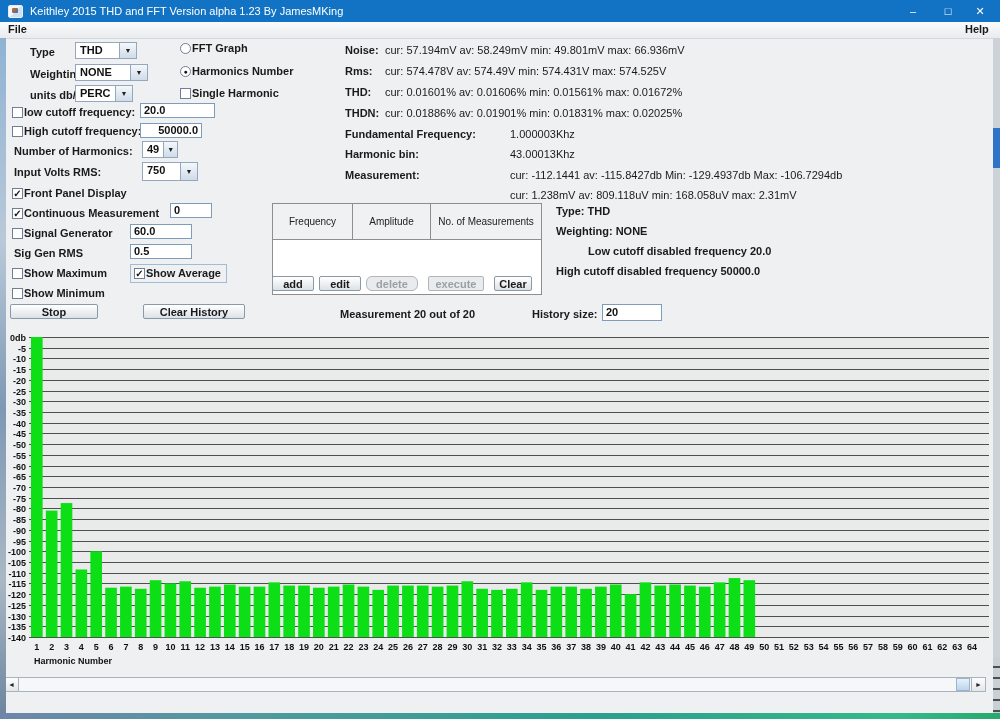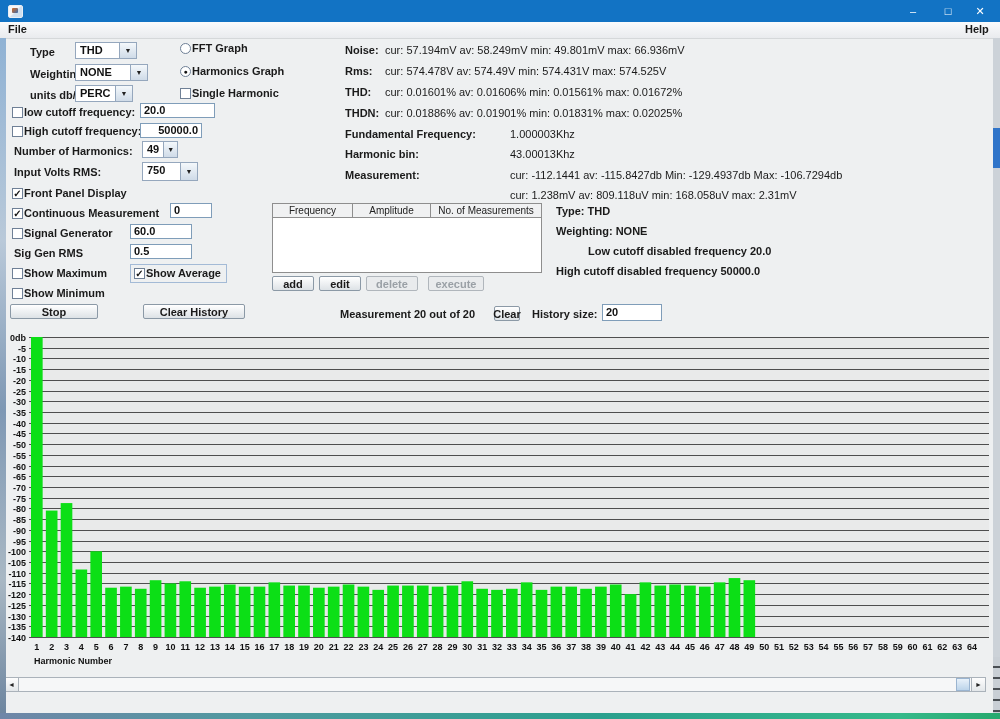--- a/index.html
+++ b/index.html
@@ -41,21 +41,21 @@
   
   .mrow{position:absolute;left:345px;white-space:nowrap;}
   .mrow .mlabel{position:absolute;left:0;font-size:11px;font-weight:bold;color:#1a1a1a;}
   .mrow .mvalue{position:absolute;font-size:11px;font-weight:normal;color:#1a1a1a;white-space:nowrap;}
   .mvalue.ind1{left:40px;}
   .mvalue.ind2{left:165px;text-align:right;}
   
   .tbl{position:absolute;left:272px;top:203px;width:270px;}
   .tbl-head{display:flex;}
   .tbl-head .cell{border:1px solid #8e8e8e;border-right:none;background:#f0f1f2;font-size:10px;
-                  color:#222;text-align:center;padding:1px 0;box-sizing:border-box;}
+                  color:#222;text-align:center;padding:12px 0;box-sizing:border-box;}
   .tbl-head .cell:last-child{border-right:1px solid #8e8e8e;}
   .tbl-body{height:54px;background:#fff;border:1px solid #8e8e8e;border-top:none;}
   .summary-line{position:absolute;left:556px;font-size:11px;font-weight:bold;color:#1a1a1a;white-space:nowrap;}
   
   #chart-svg{position:absolute;left:4px;top:328px;}
   #chart-svg text.tick{font-family:"Liberation Sans",sans-serif;font-size:9px;font-weight:bold;fill:#111;}
   
   .hscroll{position:absolute;left:4px;top:677px;width:982px;height:15px;background:#f2f3f4;
            border:1px solid #aab2ba;box-sizing:border-box;display:flex;align-items:stretch;}
   .sbtn{width:13px;background:linear-gradient(#fdfdfd,#e3e7ea);border-right:1px solid #aab2ba;
@@ -74,20 +74,21 @@
   .desk-bottom{position:absolute;left:0;top:713px;width:1000px;height:6px;
       background:linear-gradient(90deg,#6f86a8,#4f9aa0 25%,#2ba08e 60%,#35b98a 90%,#27a96e);}
 </style>
 </head>
 <body>
 
 <div id="screen">
 
   <div class="titlebar">
     <div class="app-icon"></div>
+    <div class="title-text">Keithley 2015 THD and FFT Version alpha 1.23 By JamesMKing</div>
   </div>
   <div class="win-btn" style="left:898px;">–</div>
   <div class="win-btn" style="left:933px;">□</div>
   <div class="win-btn" style="left:965px;">✕</div>
 
   <div class="menubar"></div>
   <div class="menu-item" style="left:8px;top:23px;">File</div>
   <div class="menu-item" style="left:965px;top:23px;">Help</div>
 
   <div class="lbl" style="left:30px;top:46px;">Type</div>
@@ -107,21 +108,21 @@
     <div class="val">PERC</div>
     <div class="cbtn">▼</div>
   </div>
 
   <div class="check" style="left:180px;top:42px;">
     <div class="circ"></div>
     <div class="txt">FFT Graph</div>
   </div>
   <div class="check" style="left:180px;top:65px;">
     <div class="circ">●</div>
-    <div class="txt">Harmonics Graph</div>
+    <div class="txt">Harmonics Number</div>
   </div>
   <div class="check" style="left:180px;top:87px;">
     <div class="box"></div>
     <div class="txt">Single Harmonic</div>
   </div>
 
   <div class="check" style="left:12px;top:106px;">
     <div class="box"></div>
     <div class="txt">low cutoff frequency:</div>
   </div>
@@ -217,23 +218,23 @@
   <div class="tbl">
     <div class="tbl-head">
       <div class="cell" style="width:80px;">Frequency</div>
       <div class="cell" style="width:78px;">Amplitude</div>
       <div class="cell" style="width:112px;">No. of Measurements</div>
     </div>
     <div class="tbl-body"></div>
   </div>
   <div class="btn3d" style="left:272px;top:276px;width:42px;height:15px;">add</div>
   <div class="btn3d" style="left:319px;top:276px;width:42px;height:15px;">edit</div>
-  <div class="btn3d disabled" style="left:366px;top:276px;width:52px;height:15px;">delete</div>
+  <div class="btn3d disabled" style="left:366px;top:276px;width:52px;height:15px;border-radius:6px;">delete</div>
   <div class="btn3d disabled" style="left:428px;top:276px;width:56px;height:15px;">execute</div>
-  <div class="btn3d" style="left:494px;top:276px;width:26px;height:15px;margin-top:30px;">Clear</div>
+  <div class="btn3d" style="left:494px;top:276px;width:38px;height:15px;">Clear</div>
 
   <div class="summary-line" style="top:205px;">Type: THD</div>
   <div class="summary-line" style="top:225px;">Weighting: NONE</div>
   <div class="summary-line" style="top:245px;margin-left:32px;">Low cutoff disabled frequency 20.0</div>
   <div class="summary-line" style="top:265px;">High cutoff disabled frequency 50000.0</div>
 
   <div class="lbl" style="left:340px;top:308px;">Measurement 20 out of 20</div>
   <div class="lbl" style="left:532px;top:308px;">History size:</div>
   <div class="field" style="left:602px;top:304px;width:60px;height:17px;line-height:15px;">20</div>
 

